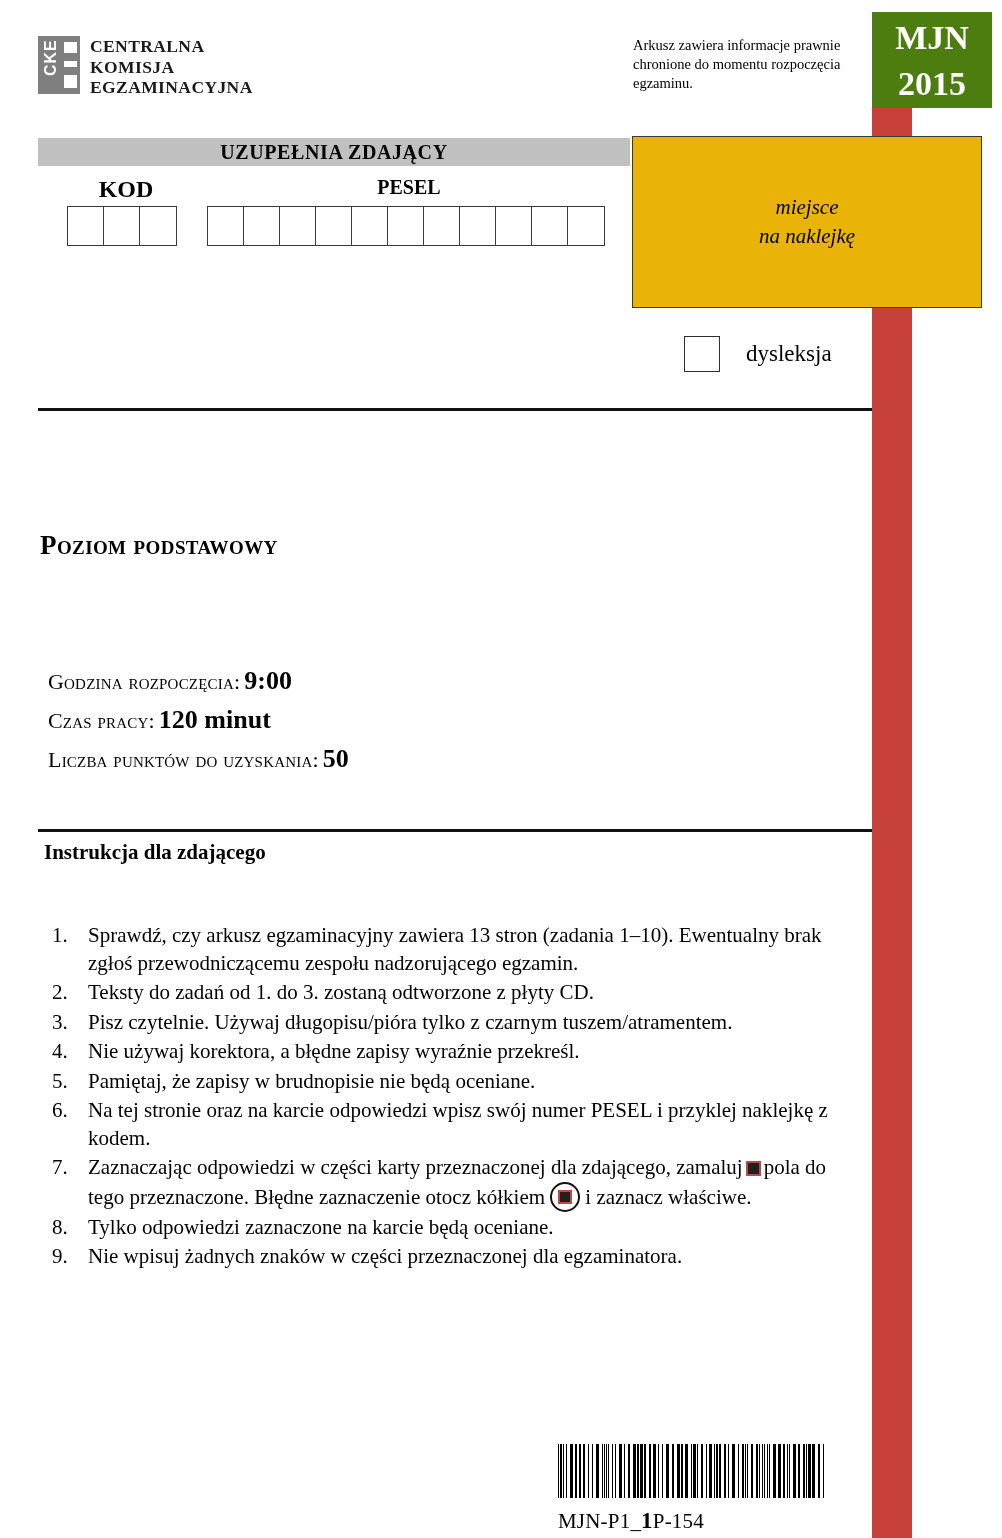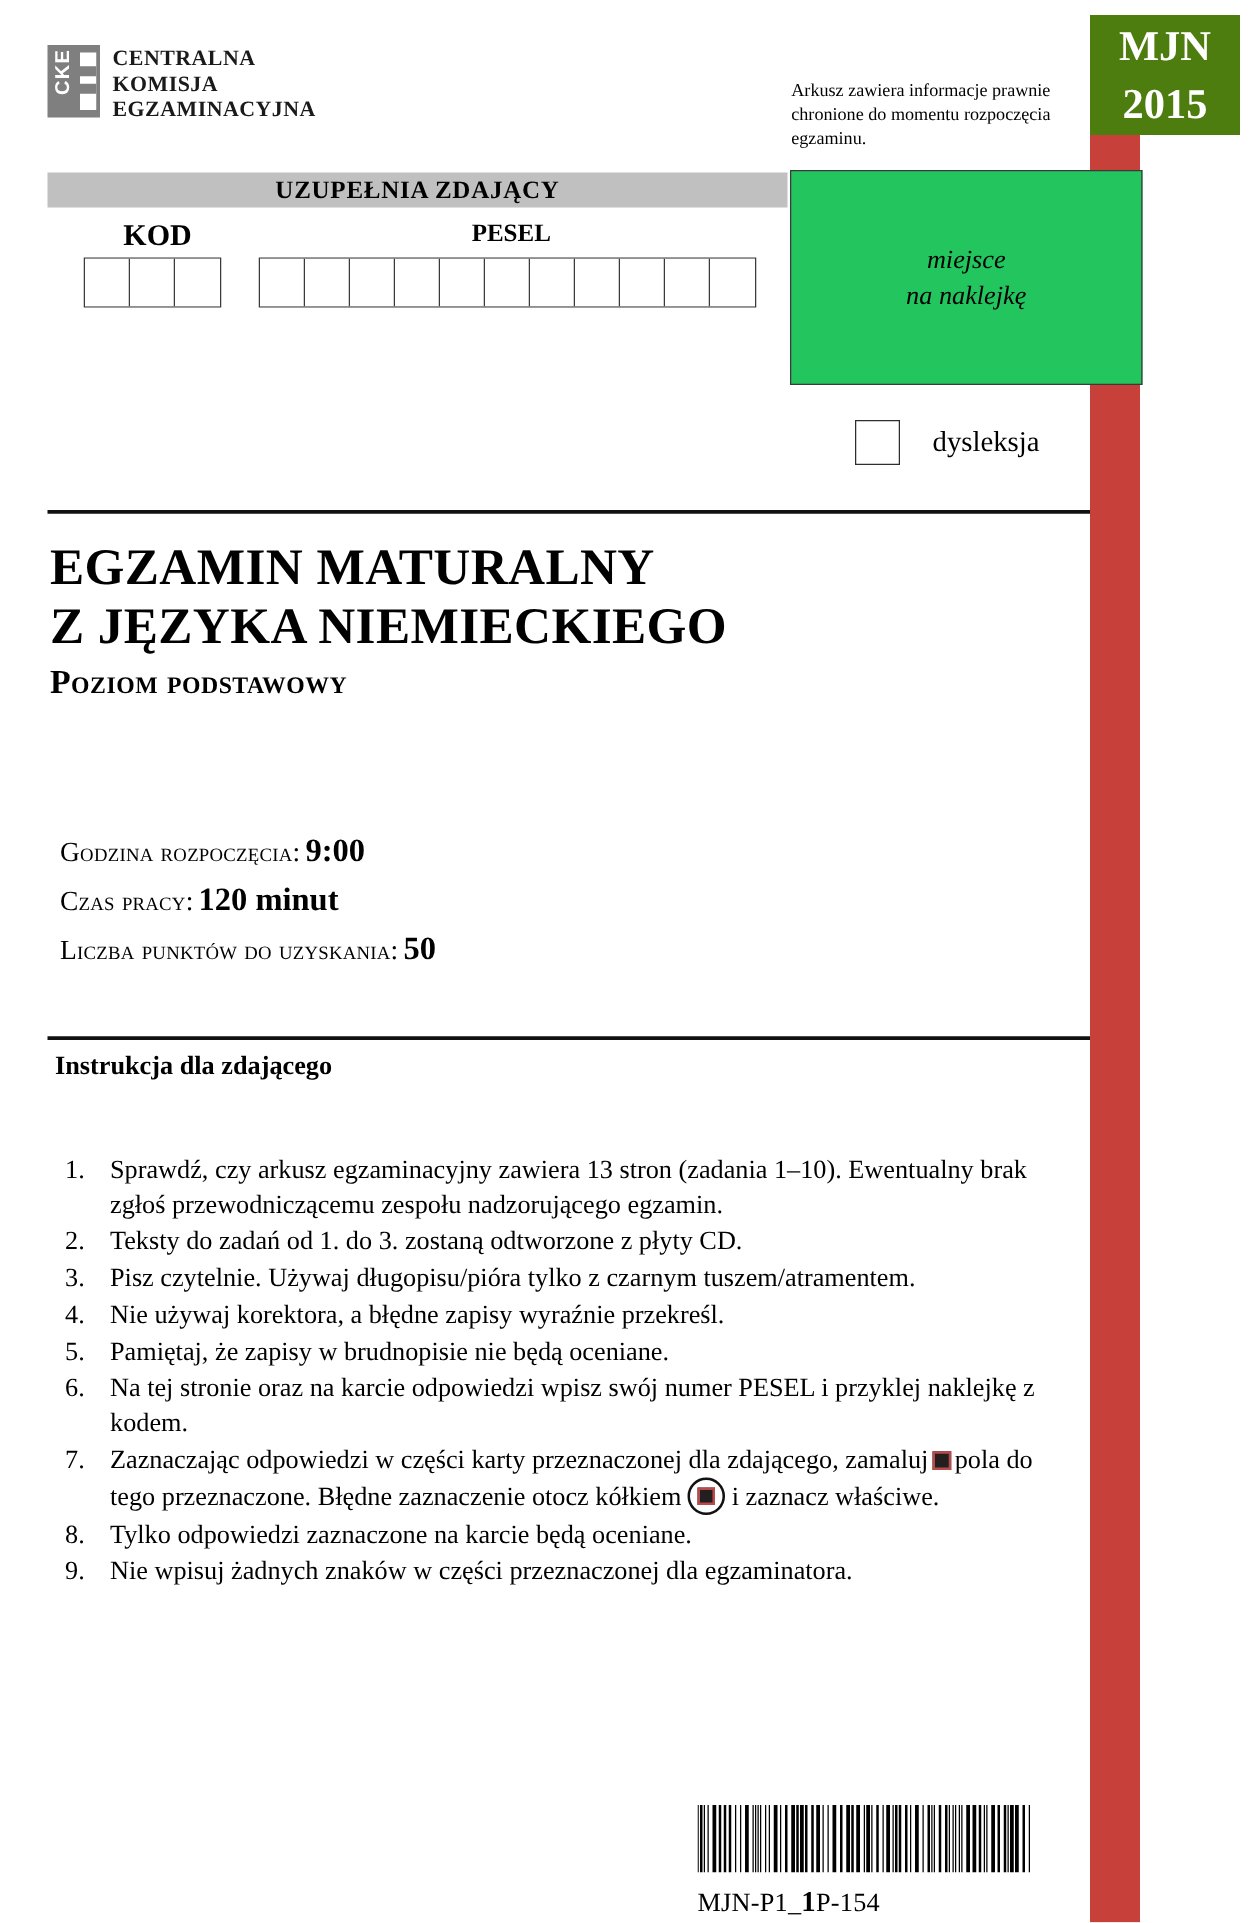--- a/index.html
+++ b/index.html
@@ -91,21 +91,20 @@
     white-space: pre;
   }
   .protect-note {
     position: absolute;
     left: 633px;
     top: 36px;
     width: 225px;
     font-size: 14.5px;
     line-height: 19px;
     color: #000;
-    margin-top: 28px;
   }
   .mjn-badge {
     position: absolute;
     left: 872px;
     top: 12px;
     width: 120px;
     height: 96px;
     background: #4d7c0f;
     color: #ffffff;
     text-align: center;
@@ -161,24 +160,24 @@
     background: #ffffff;
   }
   .boxrow .cell:last-child { border-right: none; }
   #kod-boxes { left: 67px; top: 206px; }
   #pesel-boxes { left: 207px; top: 206px; }
 
   .sticker-box {
     position: absolute;
     left: 632px;
     top: 136px;
-    width: 282px;
+    width: 350px;
     height: 172px;
     border: 1.6px solid #3a3a3a;
-    background: #22c55e;
+    background: #eab308;
     display: flex;
     align-items: center;
     justify-content: center;
   }
   .sticker-box span {
     font-style: italic;
     font-size: 21px;
     line-height: 29px;
     text-align: center;
     white-space: pre-line;
@@ -393,22 +392,20 @@
   </div>
 
   <div class="dyslexia-row">
     <div class="dyslexia-box"></div>
     <div class="dyslexia-label">dysleksja</div>
   </div>
 
   <div class="rule" id="rule-top"></div>
   <div class="rule" id="rule-mid"></div>
 
-  <div class="exam-title">EGZAMIN MATURALNY
-Z JĘZYKA NIEMIECKIEGO</div>
   <div class="exam-level">Poziom podstawowy</div>
 
   <div class="details">
     <div class="detail-line">
       <span class="detail-label">Godzina rozpoczęcia:</span><span class="detail-value">9:00</span>
     </div>
     <div class="detail-line">
       <span class="detail-label">Czas pracy:</span><span class="detail-value">120 minut</span>
     </div>
     <div class="detail-line">

